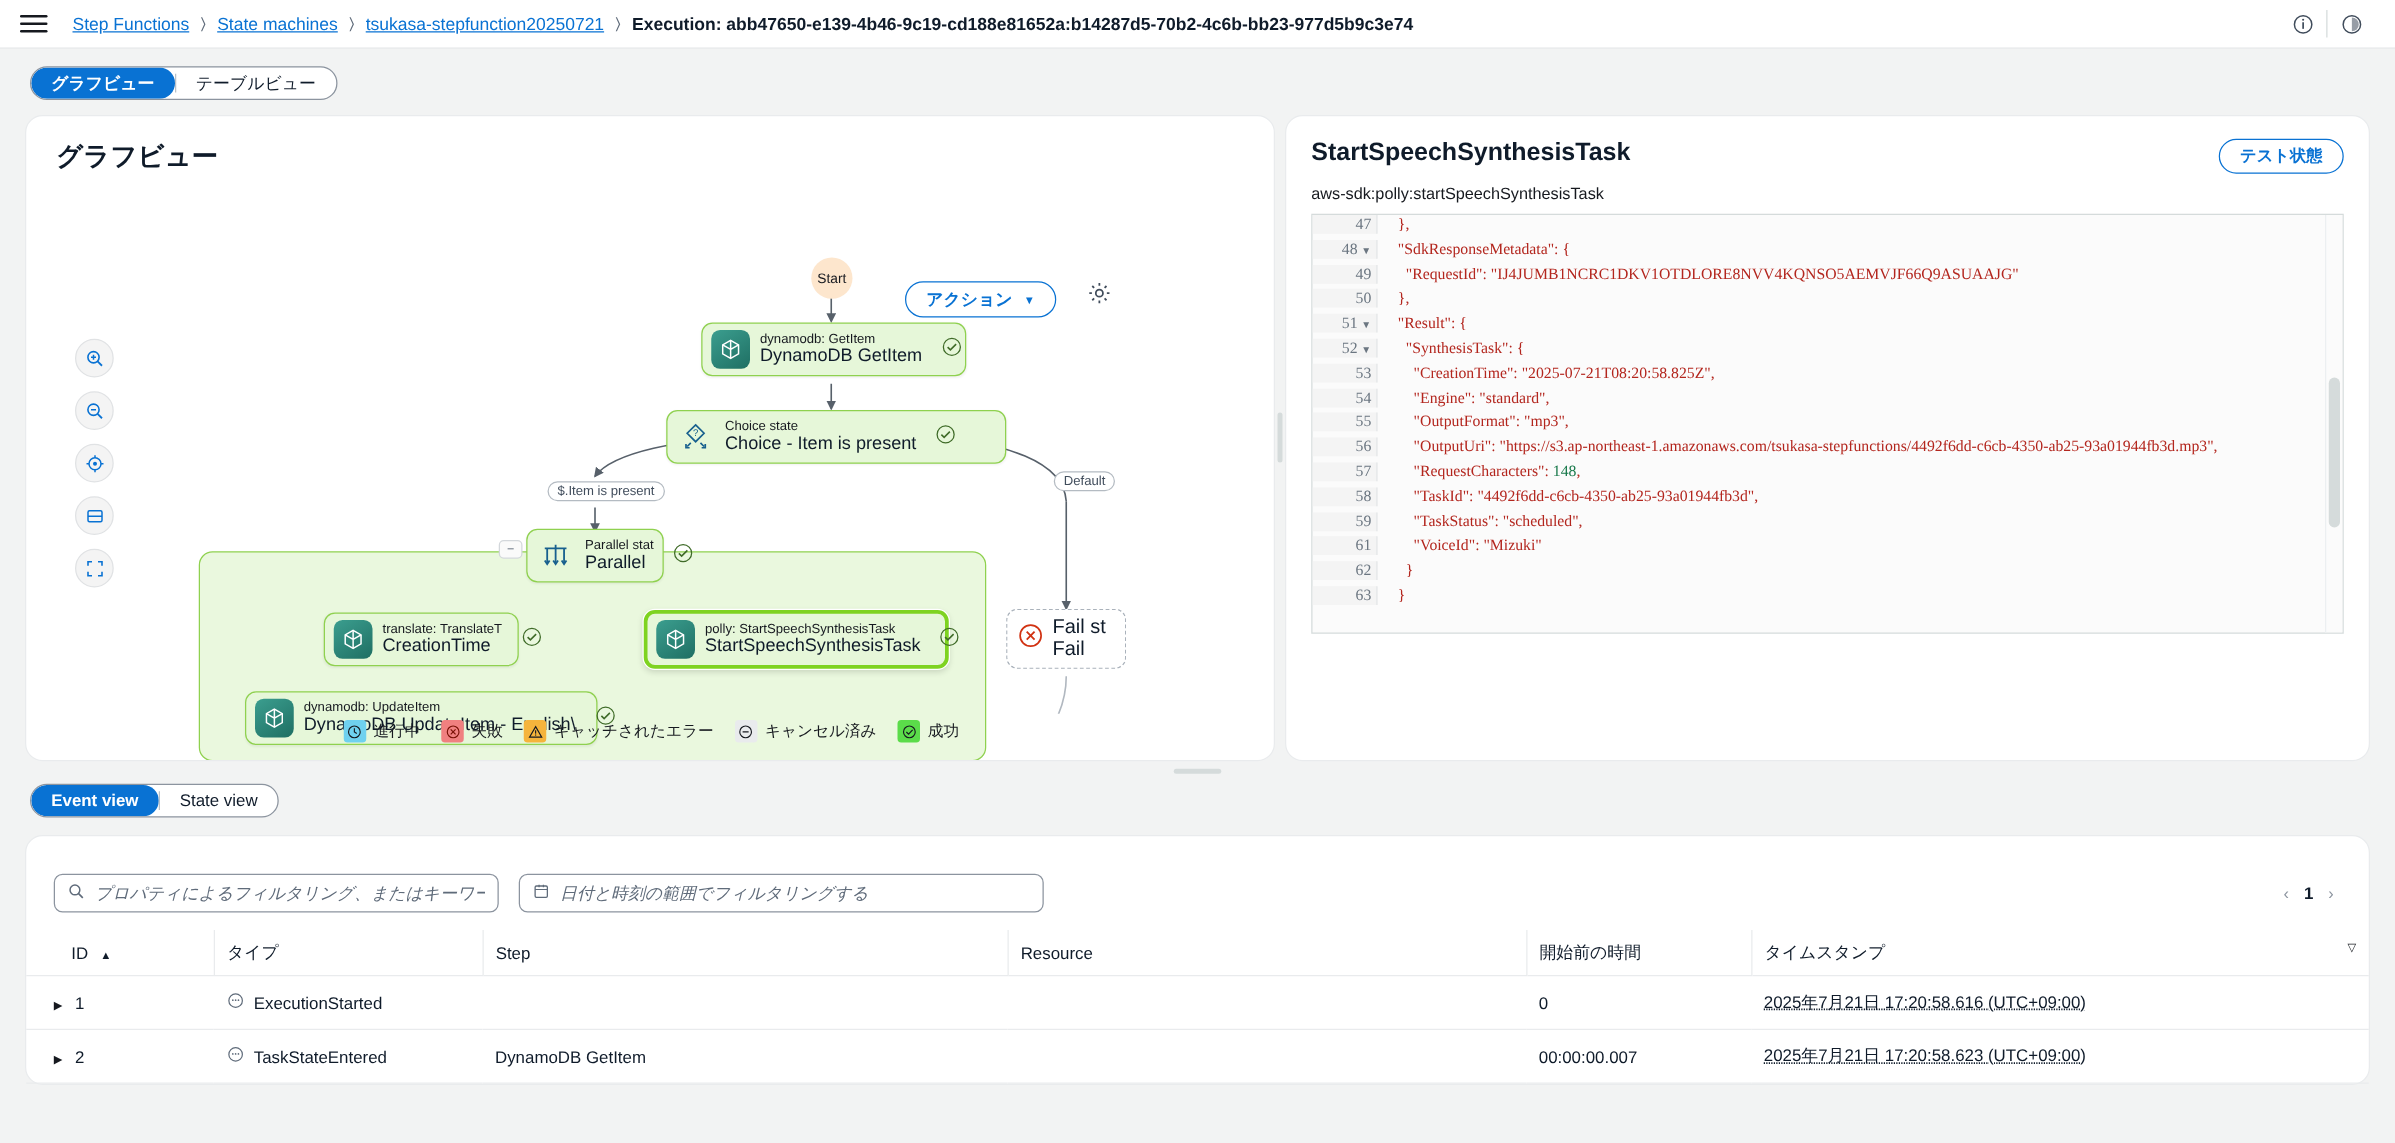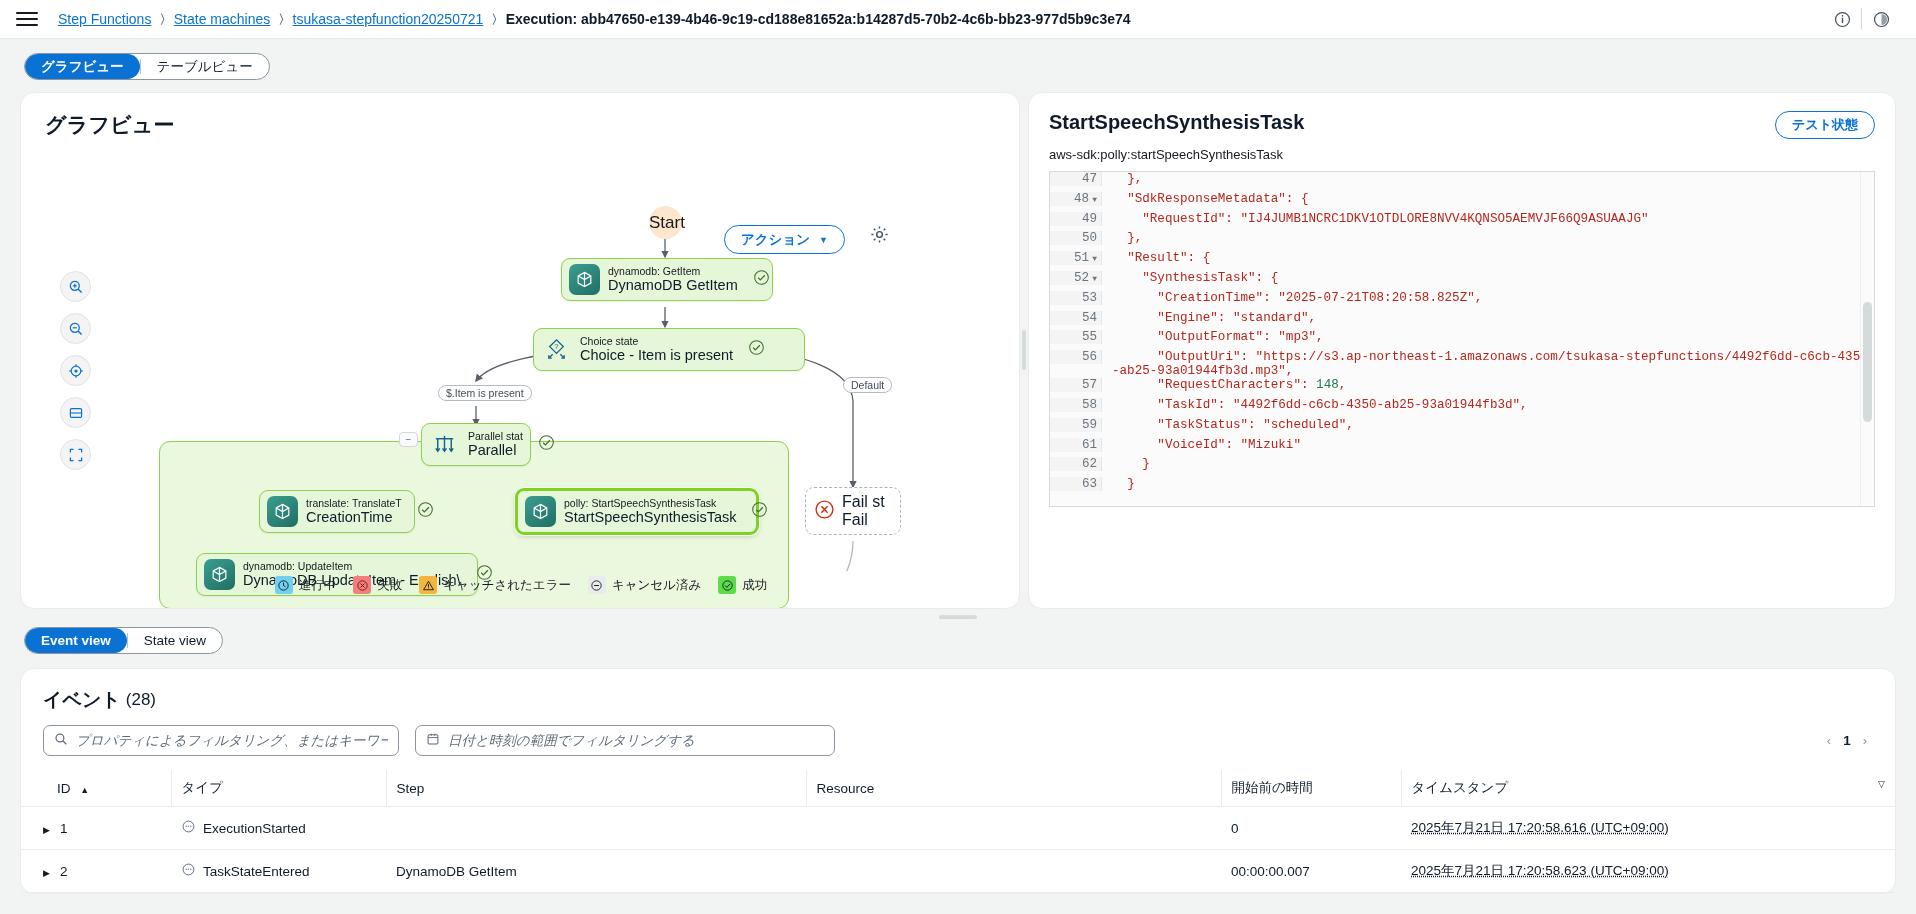--- a/index.html
+++ b/index.html
@@ -82,22 +82,22 @@
     display:flex;align-items:center;justify-content:center;flex:none;
   }
   .node .txt { display:flex; flex-direction:column; line-height:1.12; }
   .node .sub { font-size:10.5px; color:#16191f; white-space:nowrap; }
   .node .name { font-size:14.5px; color:#0f1b2a; white-space:nowrap; }
   .node .status { margin-left:7px; flex:none; }
   .node.selected { border:3px solid #7ed321; box-shadow:0 0 0 1px #fff, 0 2px 5px rgba(0,0,0,0.15); }
 
   .circle-node {
     position:absolute; width:33px; height:33px; border-radius:50%;
-    background:#fde6cd; display:flex; align-items:center; 
-    font-size:17px; color:#16191f;
+    background:#fde6cd; display:flex; align-items:center; justify-content:center;
+    font-size:11px; color:#16191f;
   }
   .fail-node {
     position:absolute; border:1.5px dashed #aab2bb; border-radius:9px;
     background:#fff; display:flex; align-items:center; padding:5px 12px 5px 8px; gap:7px;
   }
   .group-box {
     position:absolute; border:1.5px solid #8fd14f; background:#eaf8de;
     border-radius:11px;
   }
   .edge-label {
@@ -126,21 +126,21 @@
   .detail-title { font-size:20px; font-weight:700; }
   .test-btn {
     margin-left:auto; border:1.5px solid #0972d3; color:#0972d3; background:#fff;
     border-radius:18px; height:28px; padding:0 16px; font-size:13px; font-weight:700;
     display:flex; align-items:center; cursor:pointer;
   }
   .detail-sub { font-size:13px; color:#16191f; margin-top:8px; }
   .codebox {
     margin-top:9px; border:1px solid #d5dbdb; background:#fbfbfb;
     height:336px; overflow:hidden; position:relative;
-    font-family:Liberation Mono, monospace; font-size:12.6px;
+    font-family:Liberation Serif, serif; font-size:12.6px;
   }
   .codeline { display:flex; align-items:flex-start; min-height:19.8px; }
   .gutter {
     width:52px; flex:none; text-align:right; padding-right:4px; color:#6b7681;
     background:#f4f4f4; border-right:1px solid #e4e6e7; user-select:none;
   }
   .gutter .arrow { font-size:8px; margin-left:3px; }
   .codetext { padding-left:10px; color:#b3261e; white-space:pre-wrap; word-break:break-all; }
   .num { color:#1a7a4c; }
   .scroll-track { position:absolute; right:0; top:0; width:14px; height:100%; background:#fbfbfb; border-left:1px solid #eceff1;}
@@ -585,24 +585,20 @@
 
 <div class="events-toggle">
   <div class="segmented">
     <div class="seg active">Event view</div>
     <div class="seg-div"></div>
     <div class="seg">State view</div>
   </div>
 </div>
 
 <div class="events-card">
-  <div class="events-head">
-    <span class="events-title">イベント</span>
-    <span class="events-count">(28)</span>
-  </div>
 
   <div class="filters">
     <div class="inp search">
       <span>
         <svg width="14" height="14" viewBox="0 0 20 20">
             <circle cx="8.5" cy="8.5" r="5.6" fill="none" stroke="#5f6b7a" stroke-width="1.7"></circle>
             <line x1="12.7" y1="12.7" x2="17.5" y2="17.5" stroke="#5f6b7a" stroke-width="1.9"></line>
           </svg>
       </span>
       <span class="ph">プロパティによるフィルタリング、またはキーワードによる</span>

